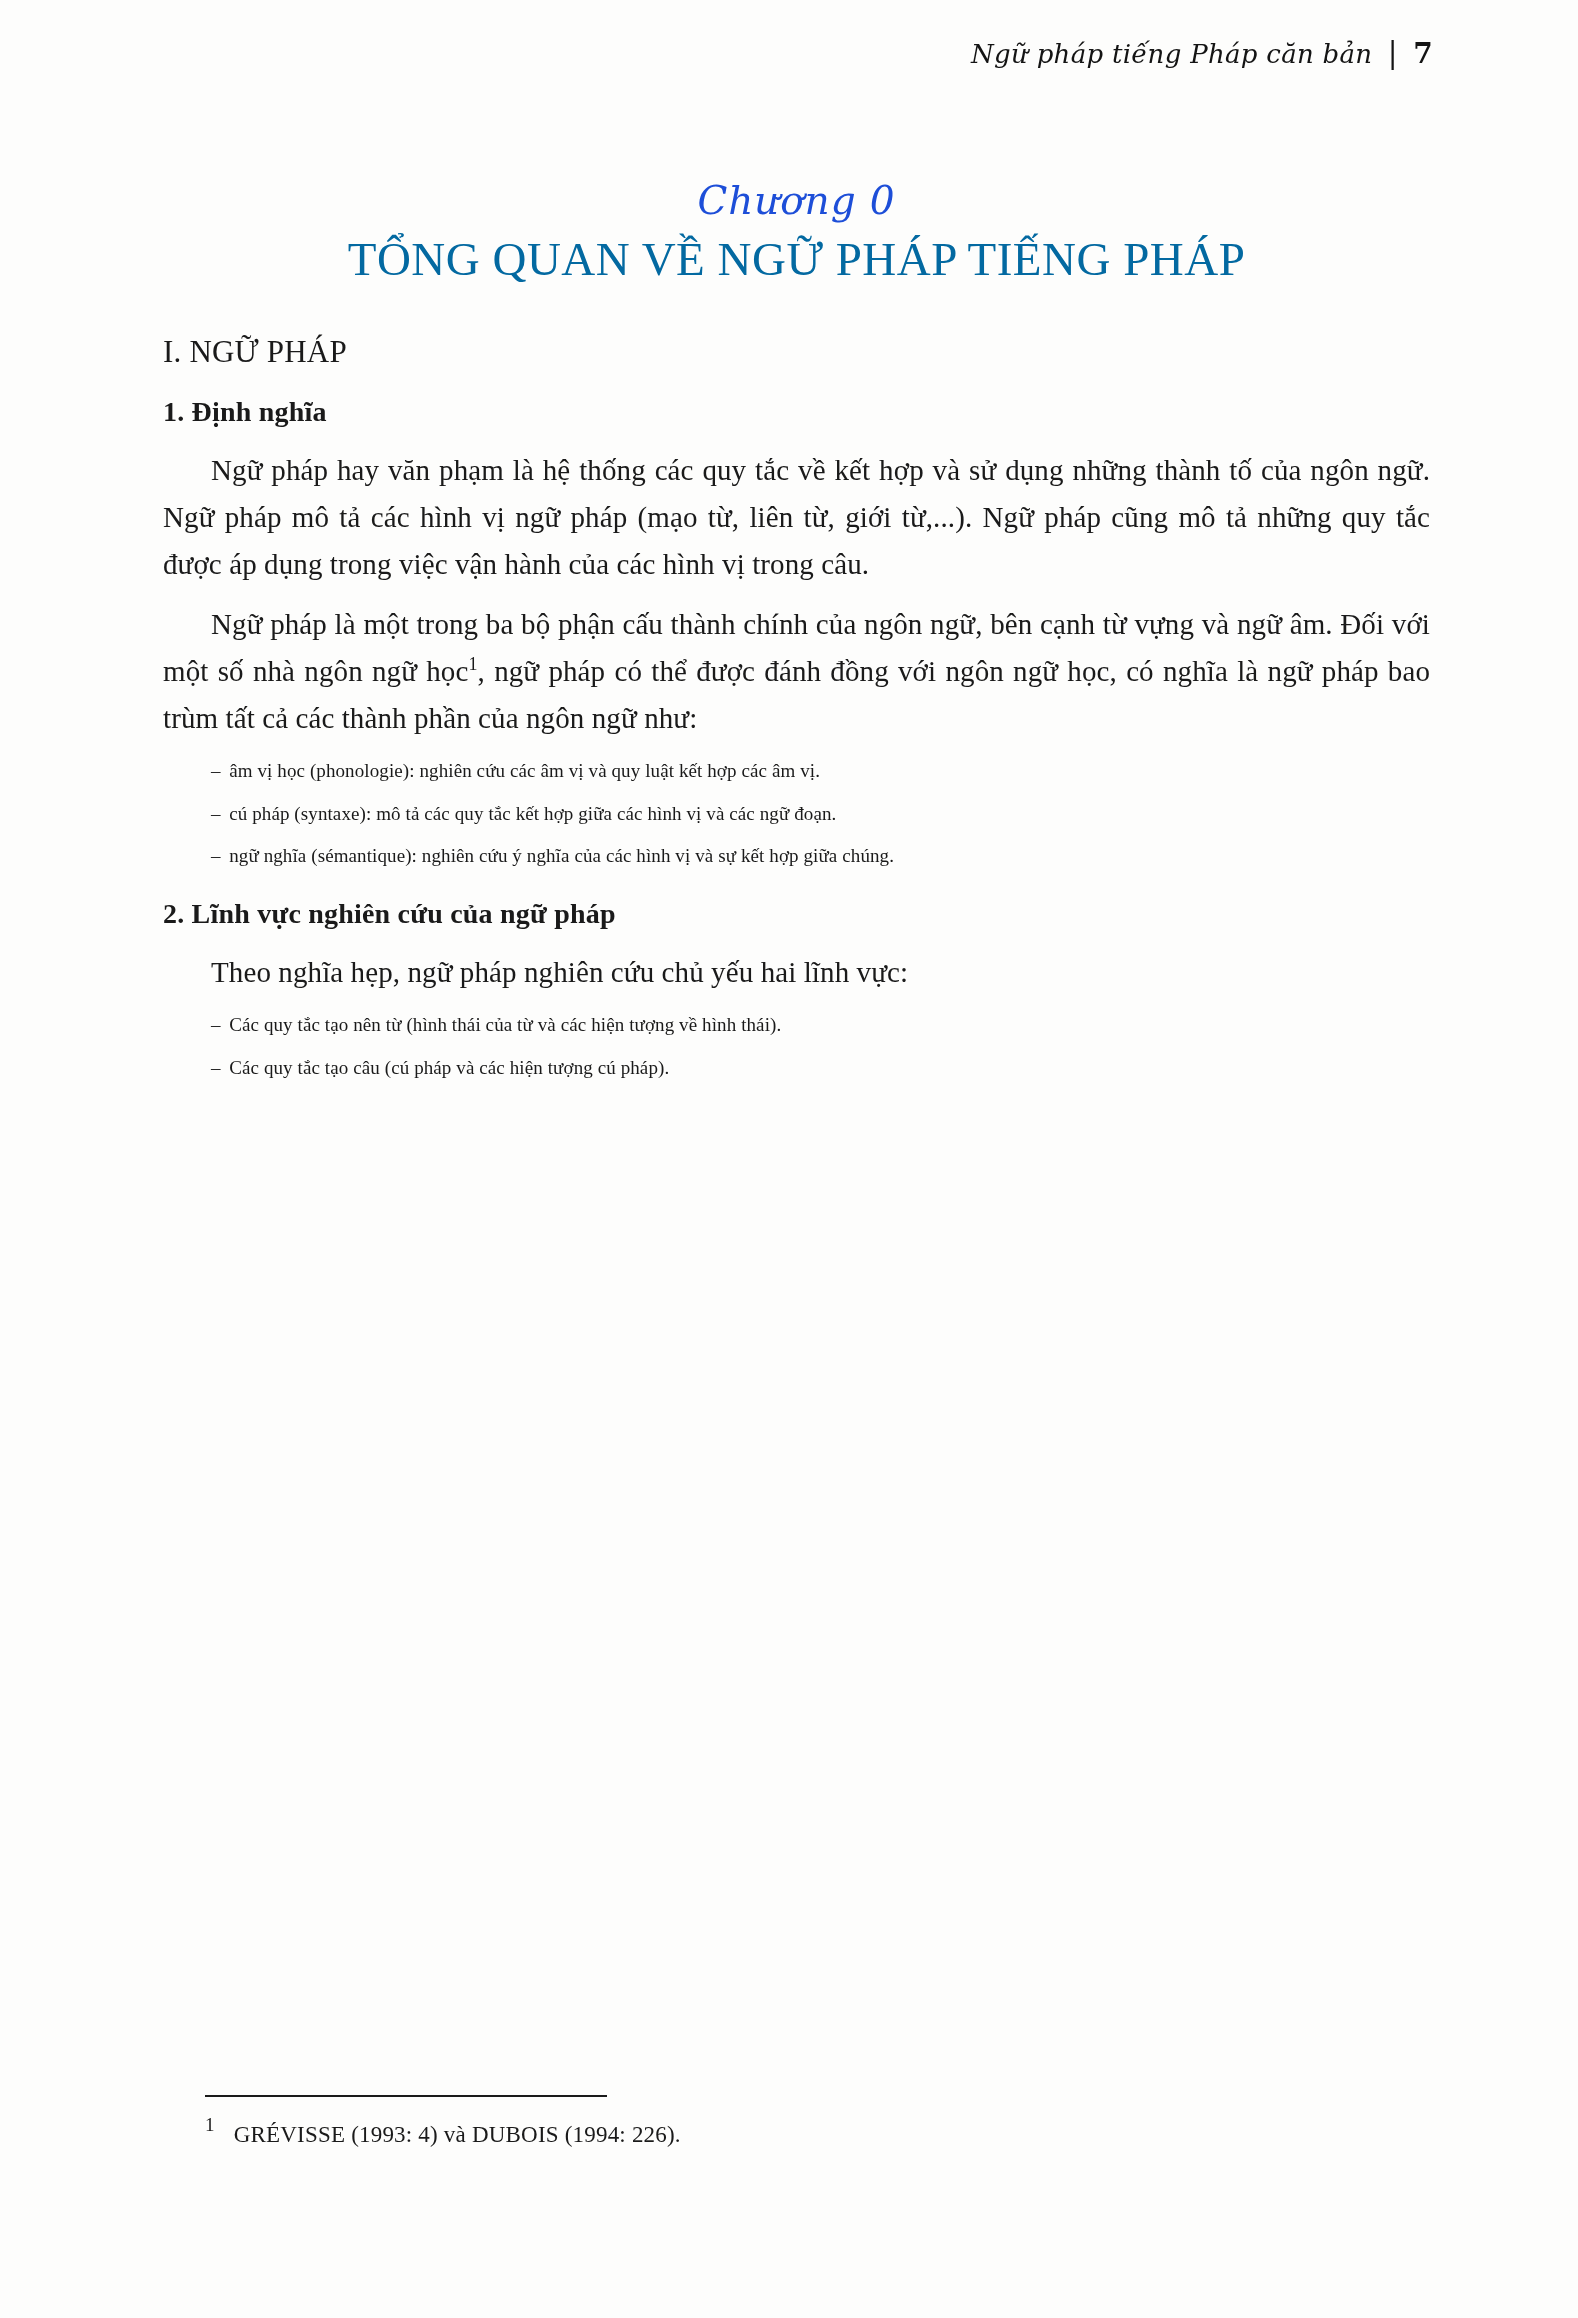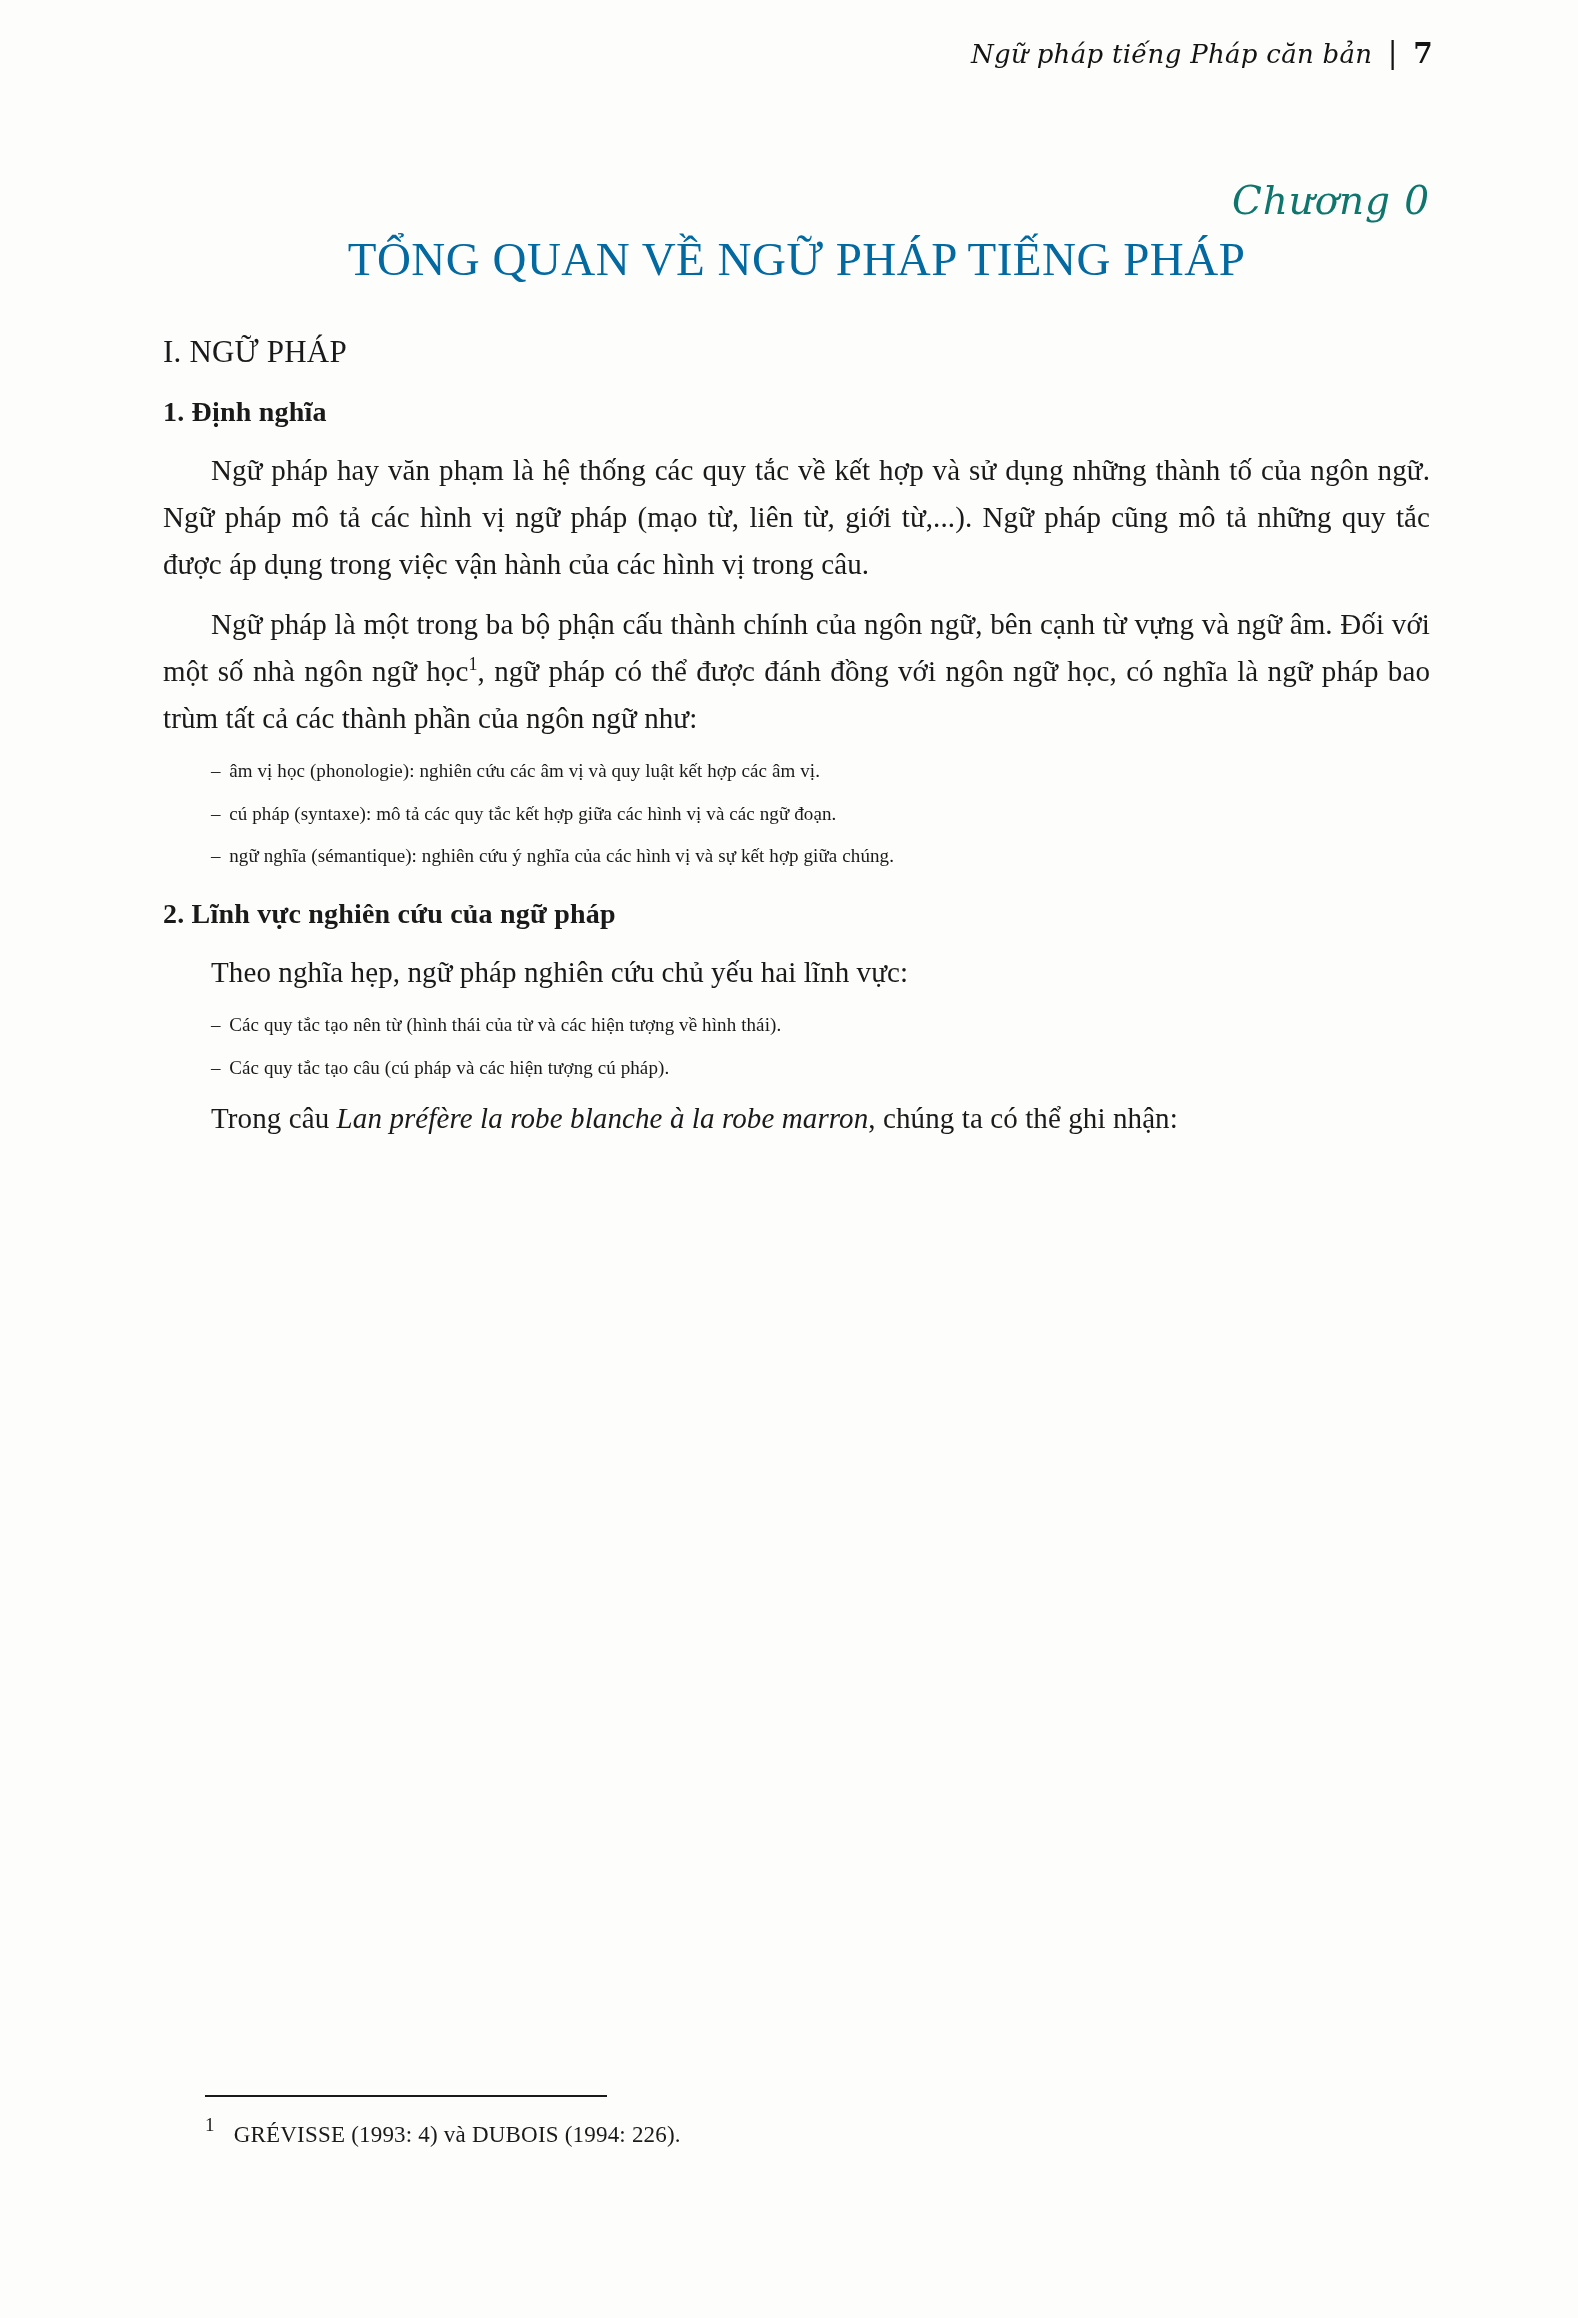--- a/index.html
+++ b/index.html
@@ -54,26 +54,26 @@
   
   .content {
     position: absolute;
     left: 163px;
     top: 154px;
     width: 1267px;
   }
 
   
   .chapter-script {
-    text-align: right;
+    text-align: center;
     font-family: "DejaVu Serif", serif;
     font-style: italic;
     font-size: 39px;
     letter-spacing: 0.9px;
-    color: #0f766e;
+    color: #1d4ed8;
     margin: 24px 0 5.1px 0;
   }
   .chapter-title {
     text-align: center;
     font-family: "Liberation Serif", serif;
     font-weight: normal;
     font-size: 47px;
     letter-spacing: 0.5px;
     margin: 8.6px 0 48px 0;
     color: #0369a1;
@@ -192,23 +192,20 @@
 
     <p class="body">Theo nghĩa hẹp, ngữ pháp nghiên cứu chủ yếu hai lĩnh vực:</p>
 
     <p class="bullet">
       <span class="dash">–</span><span>Các quy tắc tạo nên từ (hình thái của từ và các hiện tượng về hình thái).</span>
     </p>
     <p class="bullet">
       <span class="dash">–</span><span>Các quy tắc tạo câu (cú pháp và các hiện tượng cú pháp).</span>
     </p>
 
-    <p class="body">
-      <span>Trong câu </span><span class="ital">Lan préfère la robe blanche à la robe marron</span><span>, chúng ta có thể ghi nhận:</span>
-    </p>
 
   </div>
 
   <div class="footnote-area">
     <div class="footnote-rule"></div>
     <div class="footnote-text">
       <span class="fn-marker">1</span>
       <span>GRÉVISSE (1993: 4) và DUBOIS (1994: 226).</span>
     </div>
   </div>

